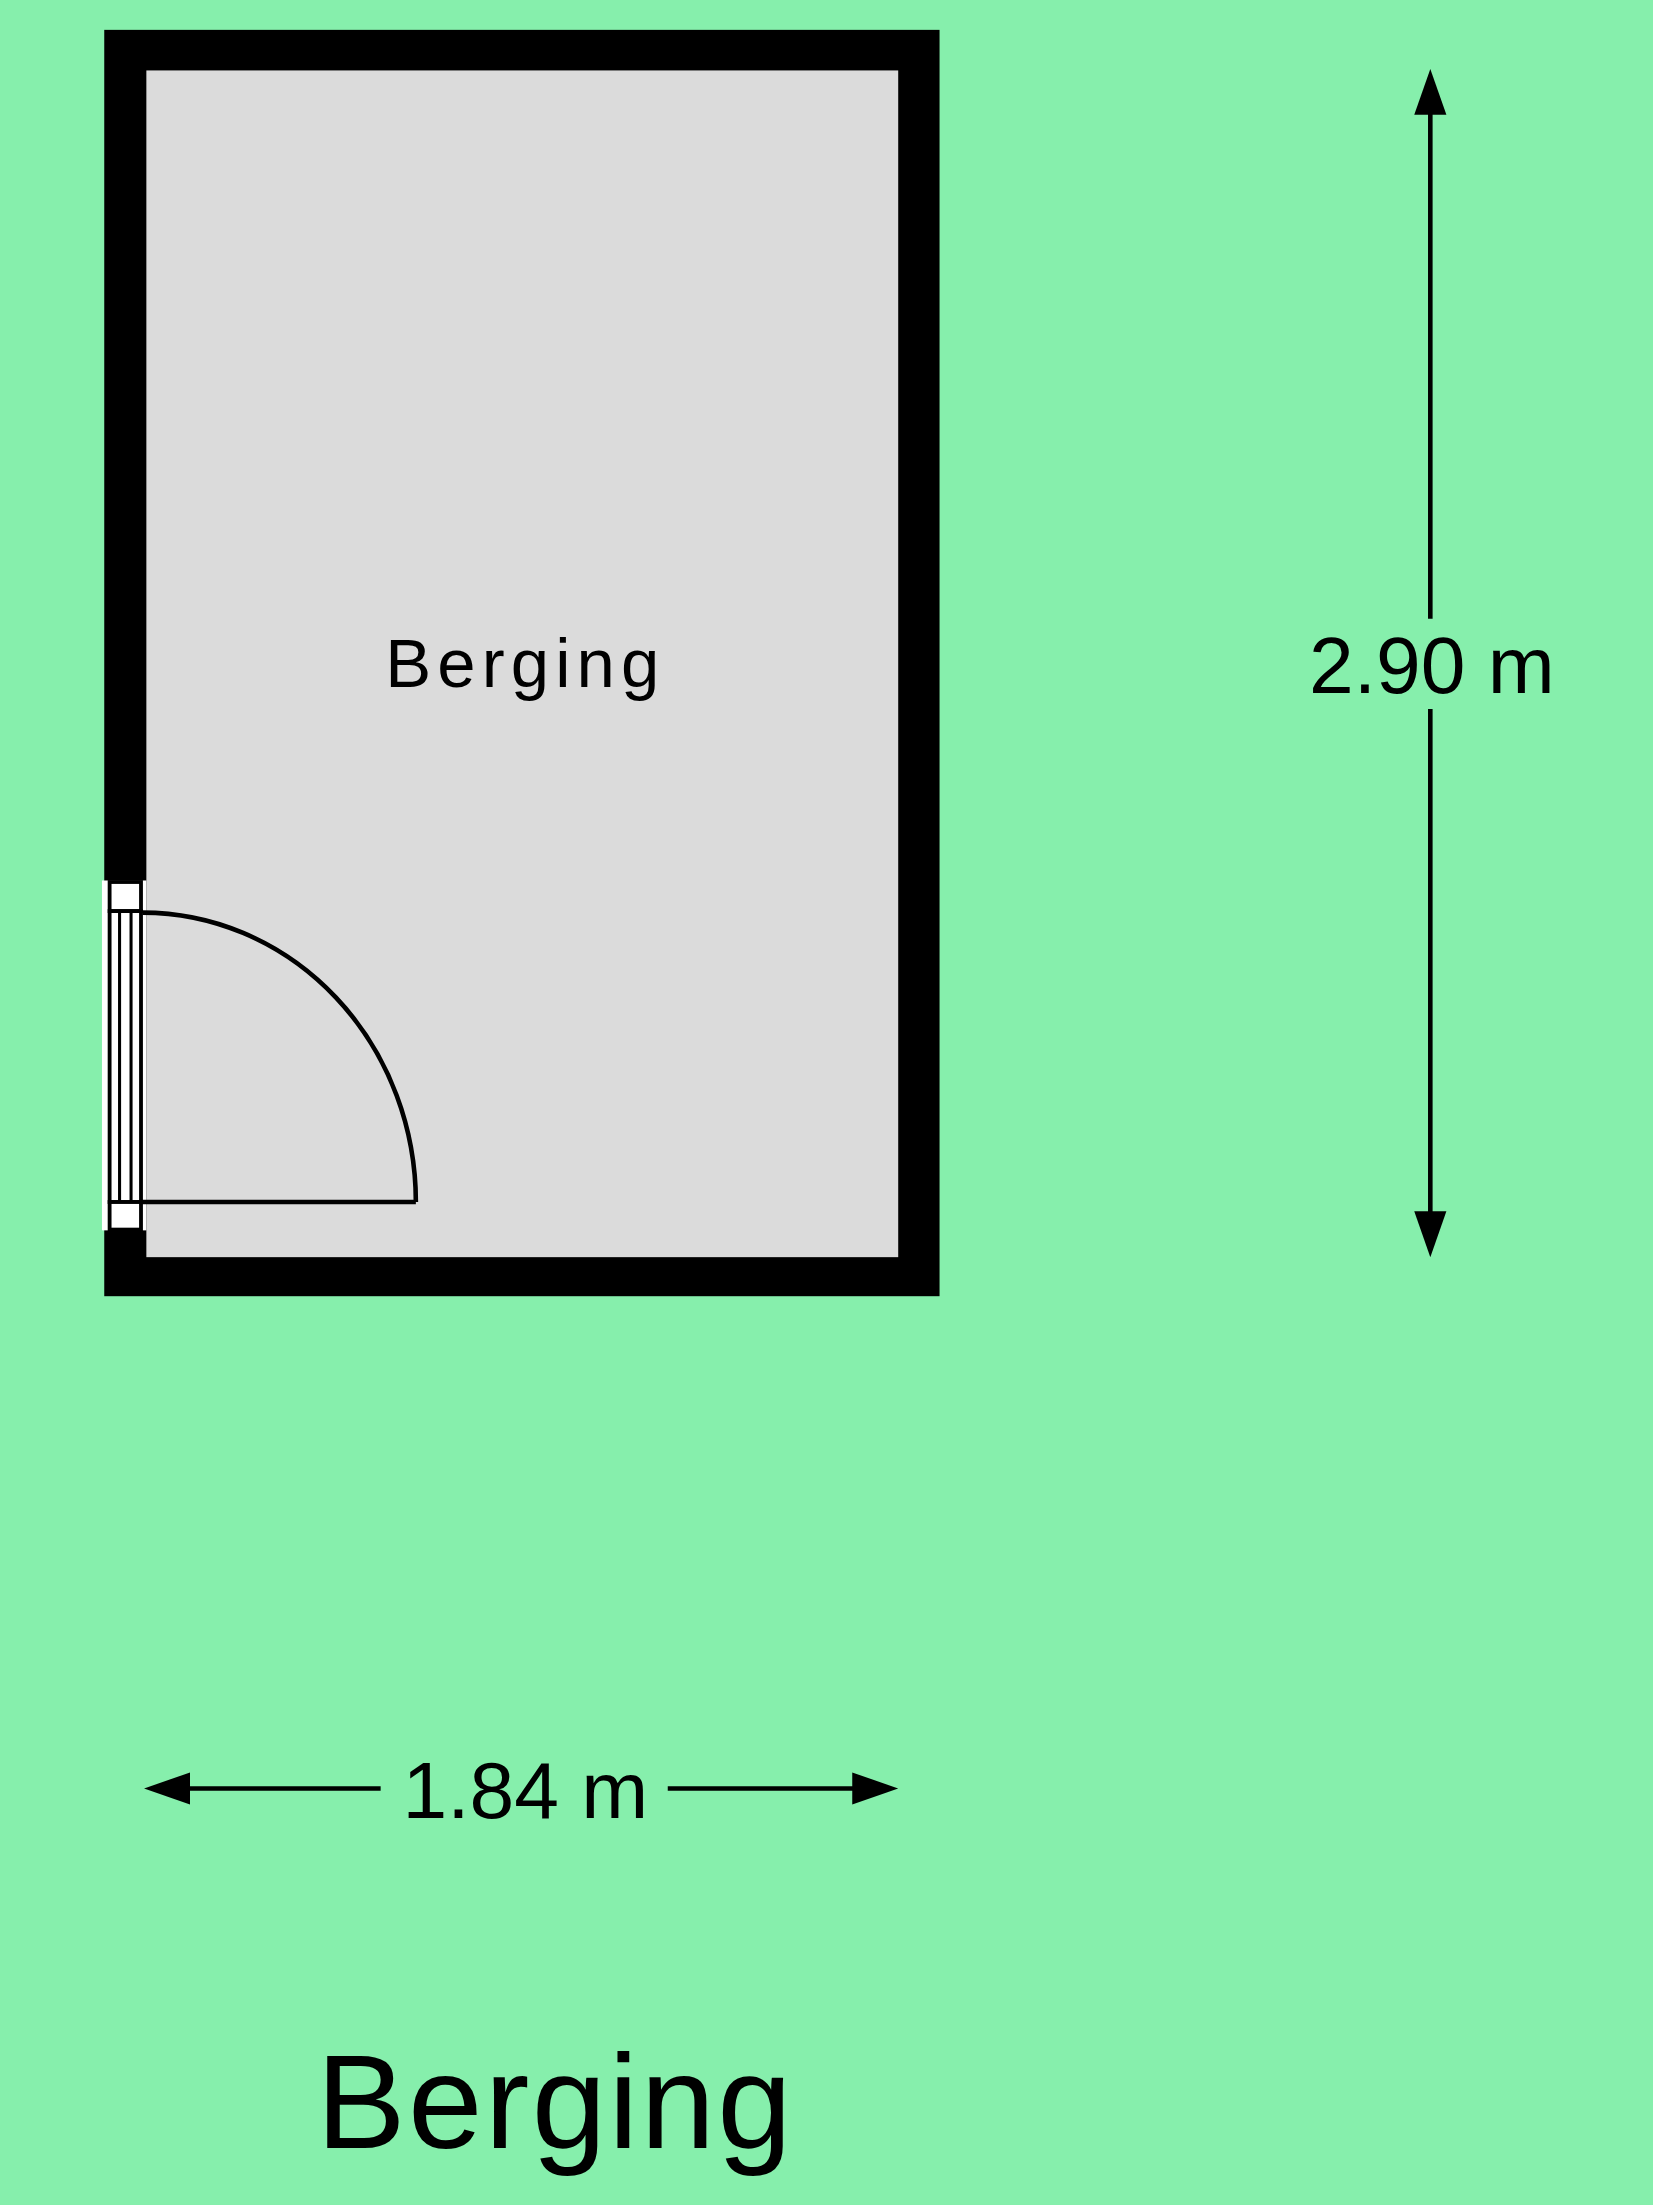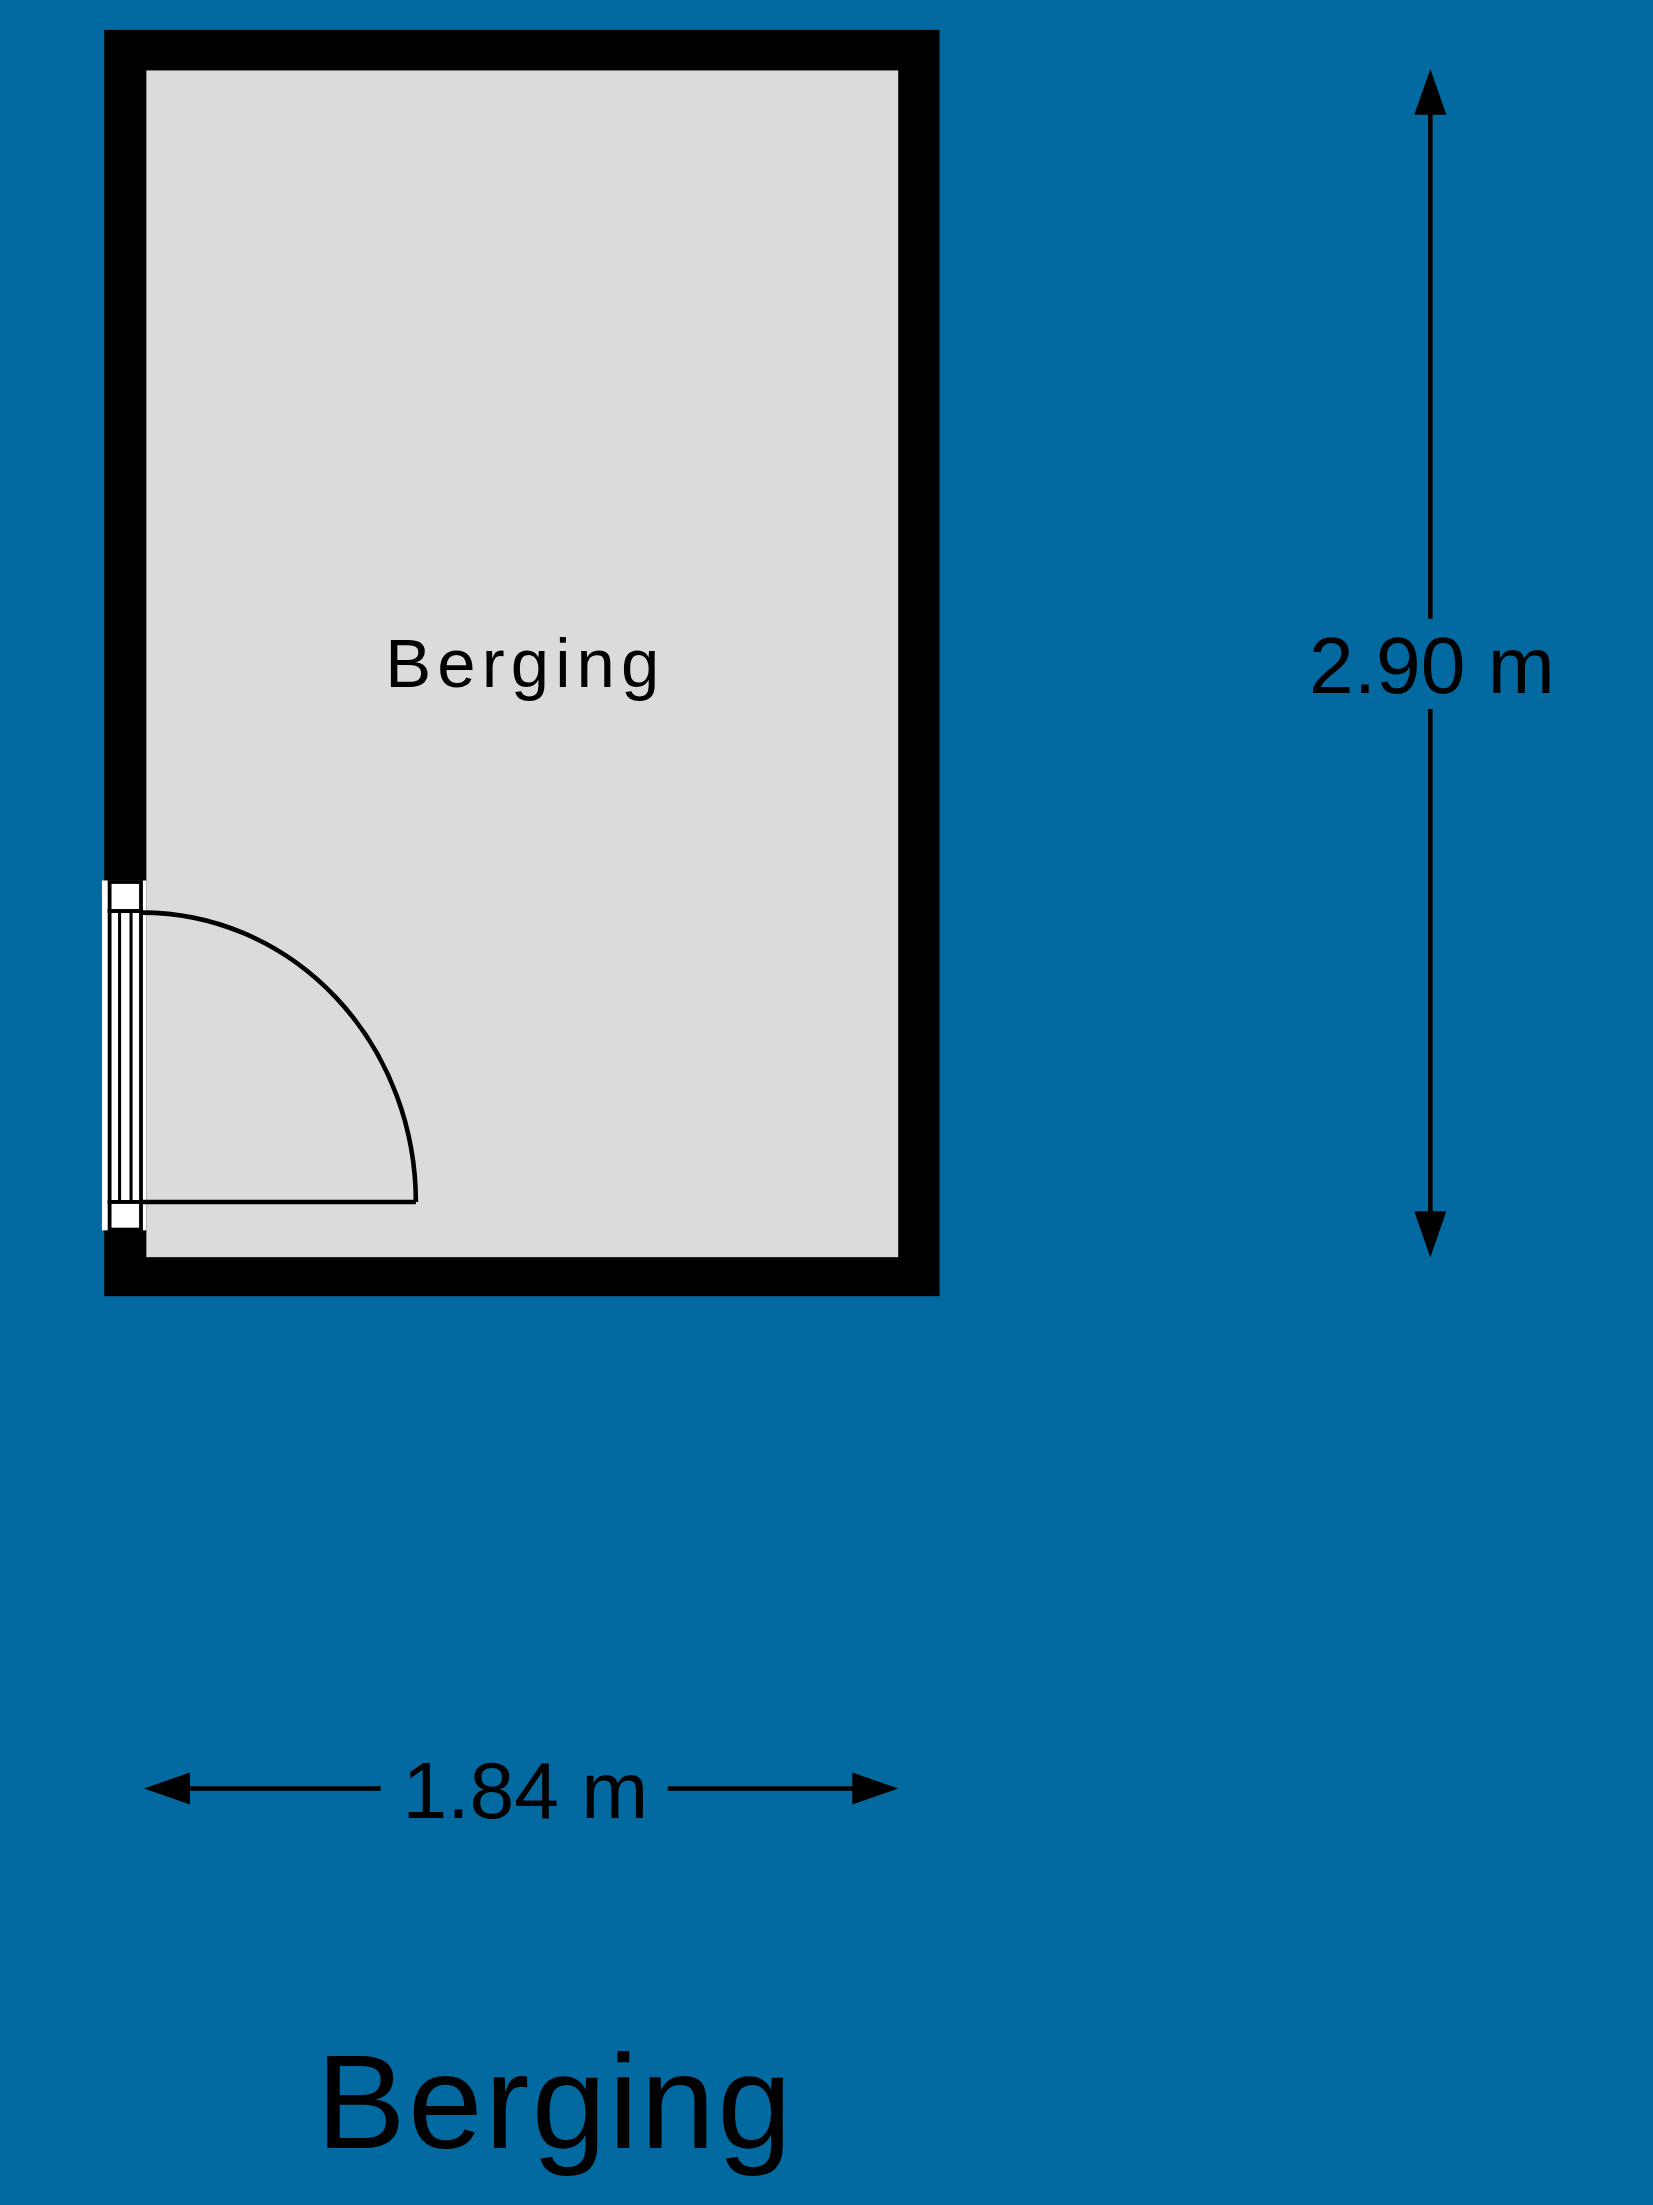--- a/index.html
+++ b/index.html
@@ -4,21 +4,21 @@
 <style>
   html, body {
     margin: 0;
     padding: 0;
     background: #ffffff;
   }
   .canvas {
     position: relative;
     width: 1654px;
     height: 2205px;
-    background: #0369a1;
+    background: #86efac;
     font-family: "Liberation Sans", sans-serif;
     overflow: hidden;
   }
   .canvas svg {
     display: block;
     width: 1654px;
     height: 2205px;
   }
   .room-label {
     font-size: 90px;

